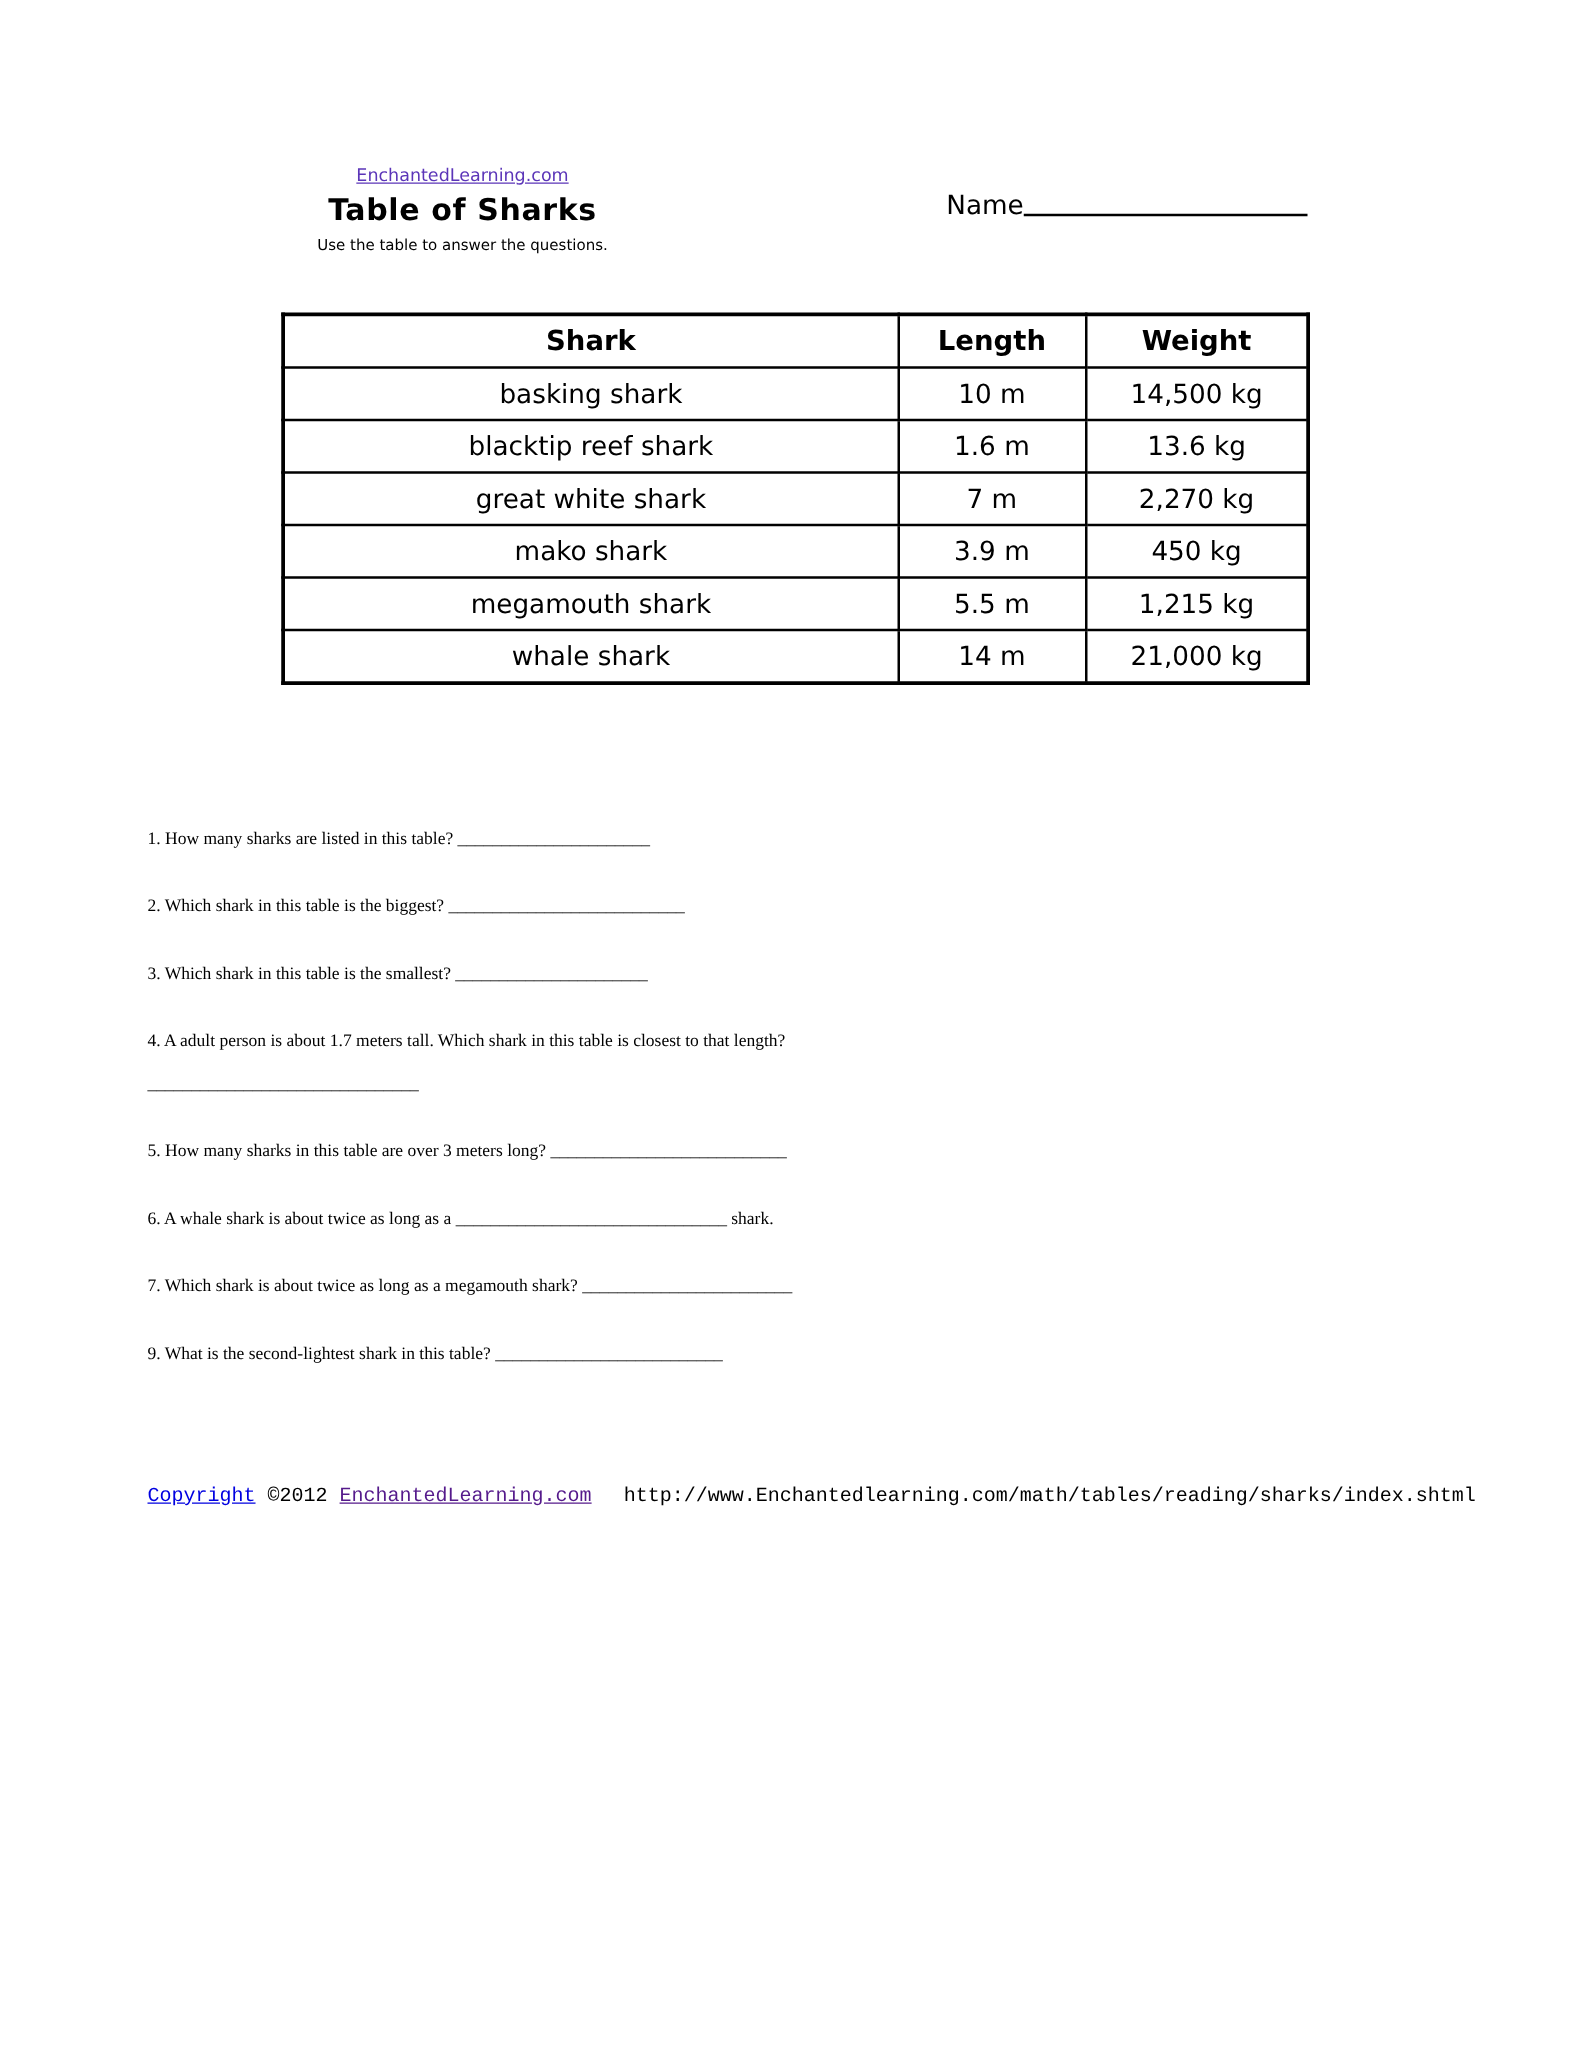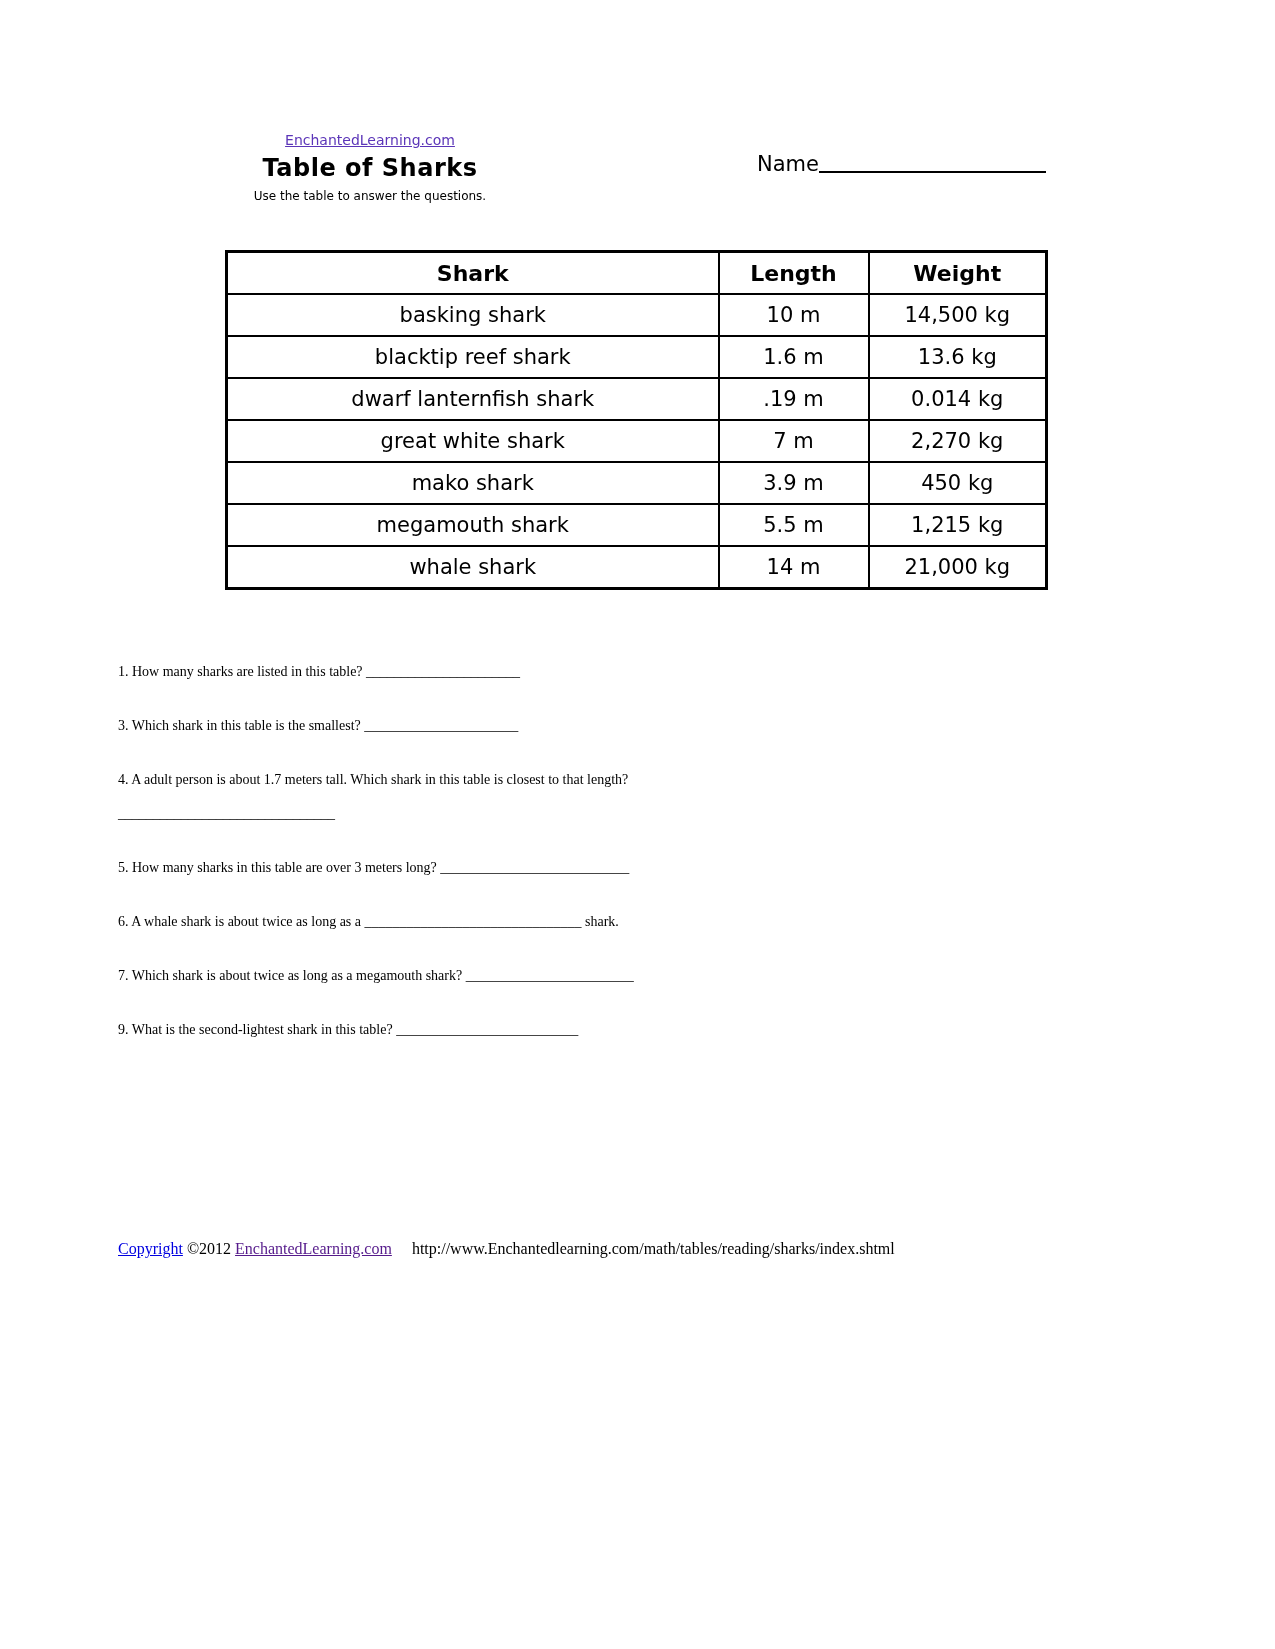--- a/index.html
+++ b/index.html
@@ -95,22 +95,22 @@
   .q {
     margin: 0 0 20px 0;
     line-height: 34px;
   }
   .q .blank { white-space: nowrap; letter-spacing: 0; }
 
   
   .footer {
     position: absolute;
     left: 118px;
-    top: 1240px;
-    font-family: Liberation Serif, serif;
+    top: 1188px;
+    font-family: Liberation Mono, monospace;
     font-size: 16px;
     color: #000;
   }
   .footer .copyright-link {
     color: #0000E0;
     text-decoration: underline;
     cursor: pointer;
   }
   .footer .footer-site-link {
     color: #551A8B;
@@ -153,25 +153,20 @@
       <td>basking shark</td>
       <td>10 m</td>
       <td>14,500 kg</td>
     </tr>
     <tr>
       <td>blacktip reef shark</td>
       <td>1.6 m</td>
       <td>13.6 kg</td>
     </tr>
     <tr>
-      <td>dwarf lanternfish shark</td>
-      <td>.19 m</td>
-      <td>0.014 kg</td>
-    </tr>
-    <tr>
       <td>great white shark</td>
       <td>7 m</td>
       <td>2,270 kg</td>
     </tr>
     <tr>
       <td>mako shark</td>
       <td>3.9 m</td>
       <td>450 kg</td>
     </tr>
     <tr>
@@ -182,20 +177,21 @@
     <tr>
       <td>whale shark</td>
       <td>14 m</td>
       <td>21,000 kg</td>
     </tr>
   </tbody>
     </table>
 
   <div class="questions">
     <p class="q"><span>1. How many sharks are listed in this table?</span> <span class="blank">______________________</span></p>
+    <p class="q"><span>2. Which shark in this table is the biggest?</span> <span class="blank">___________________________</span></p>
     <p class="q"><span>3. Which shark in this table is the smallest?</span> <span class="blank">______________________</span></p>
     <p class="q"><span>4. A adult person is about 1.7 meters tall. Which shark in this table is closest to that length?</span><br><span class="blank">_______________________________</span></p>
     <p class="q"><span>5. How many sharks in this table are over 3 meters long?</span> <span class="blank">___________________________</span></p>
     <p class="q"><span>6. A whale shark is about twice as long as a</span> <span class="blank">_______________________________</span> <span>shark.</span></p>
     <p class="q"><span>7. Which shark is about twice as long as a megamouth shark?</span> <span class="blank">________________________</span></p>
     <p class="q"><span>9. What is the second-lightest shark in this table?</span> <span class="blank">__________________________</span></p>
   </div>
 
   <div class="footer">
     <a class="copyright-link">Copyright</a>

